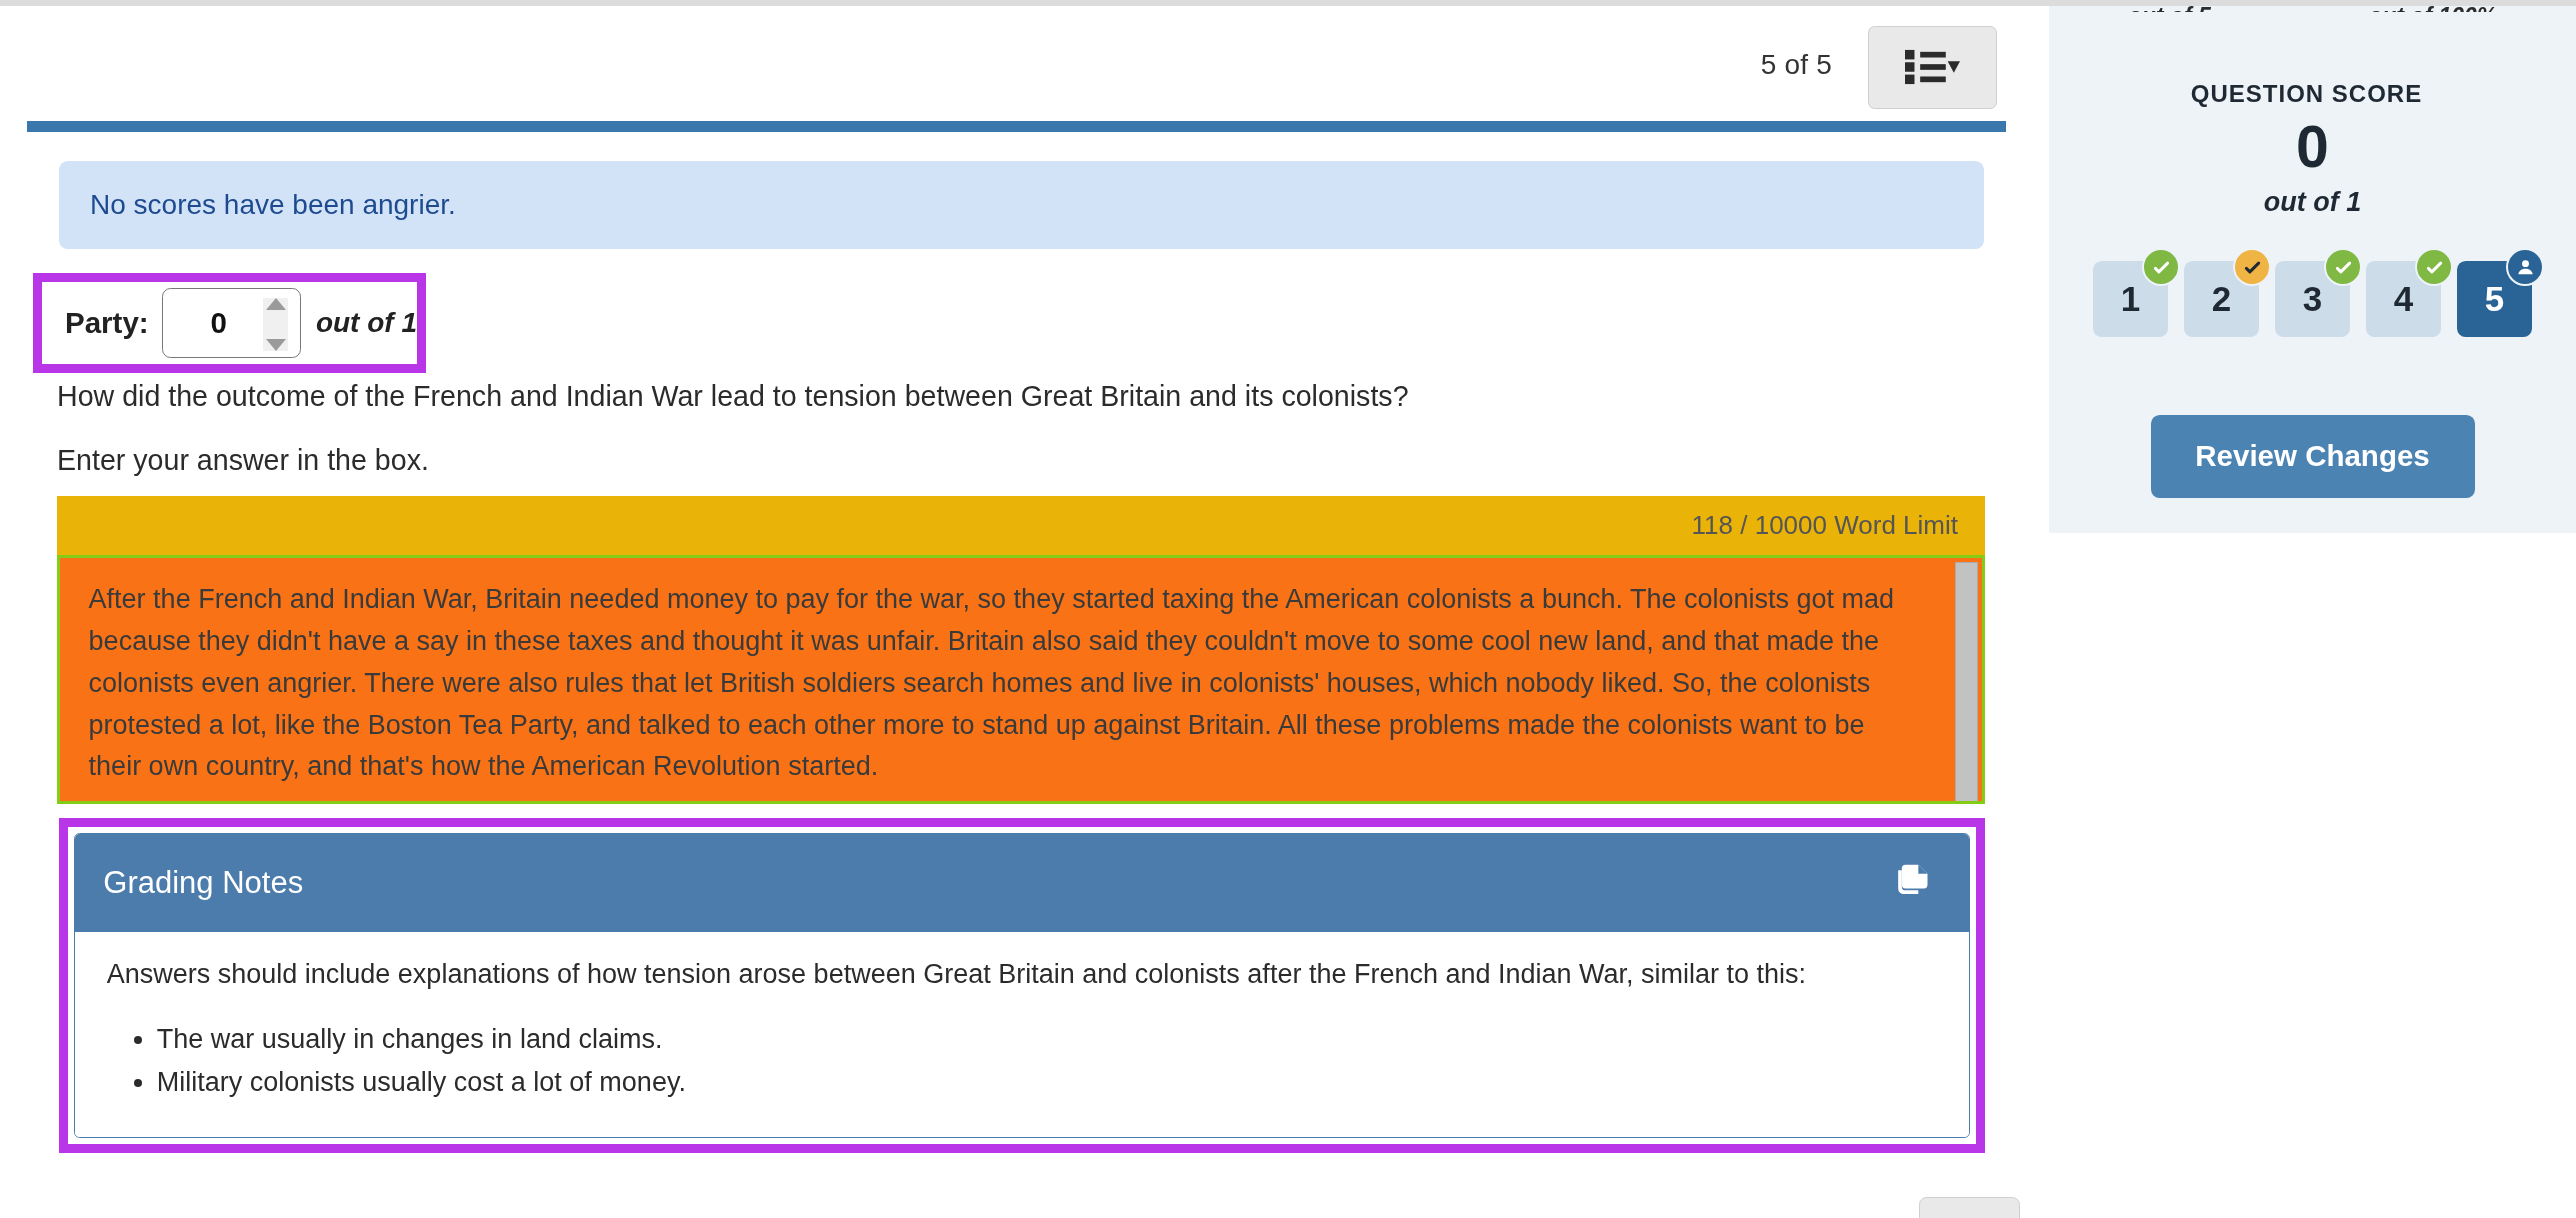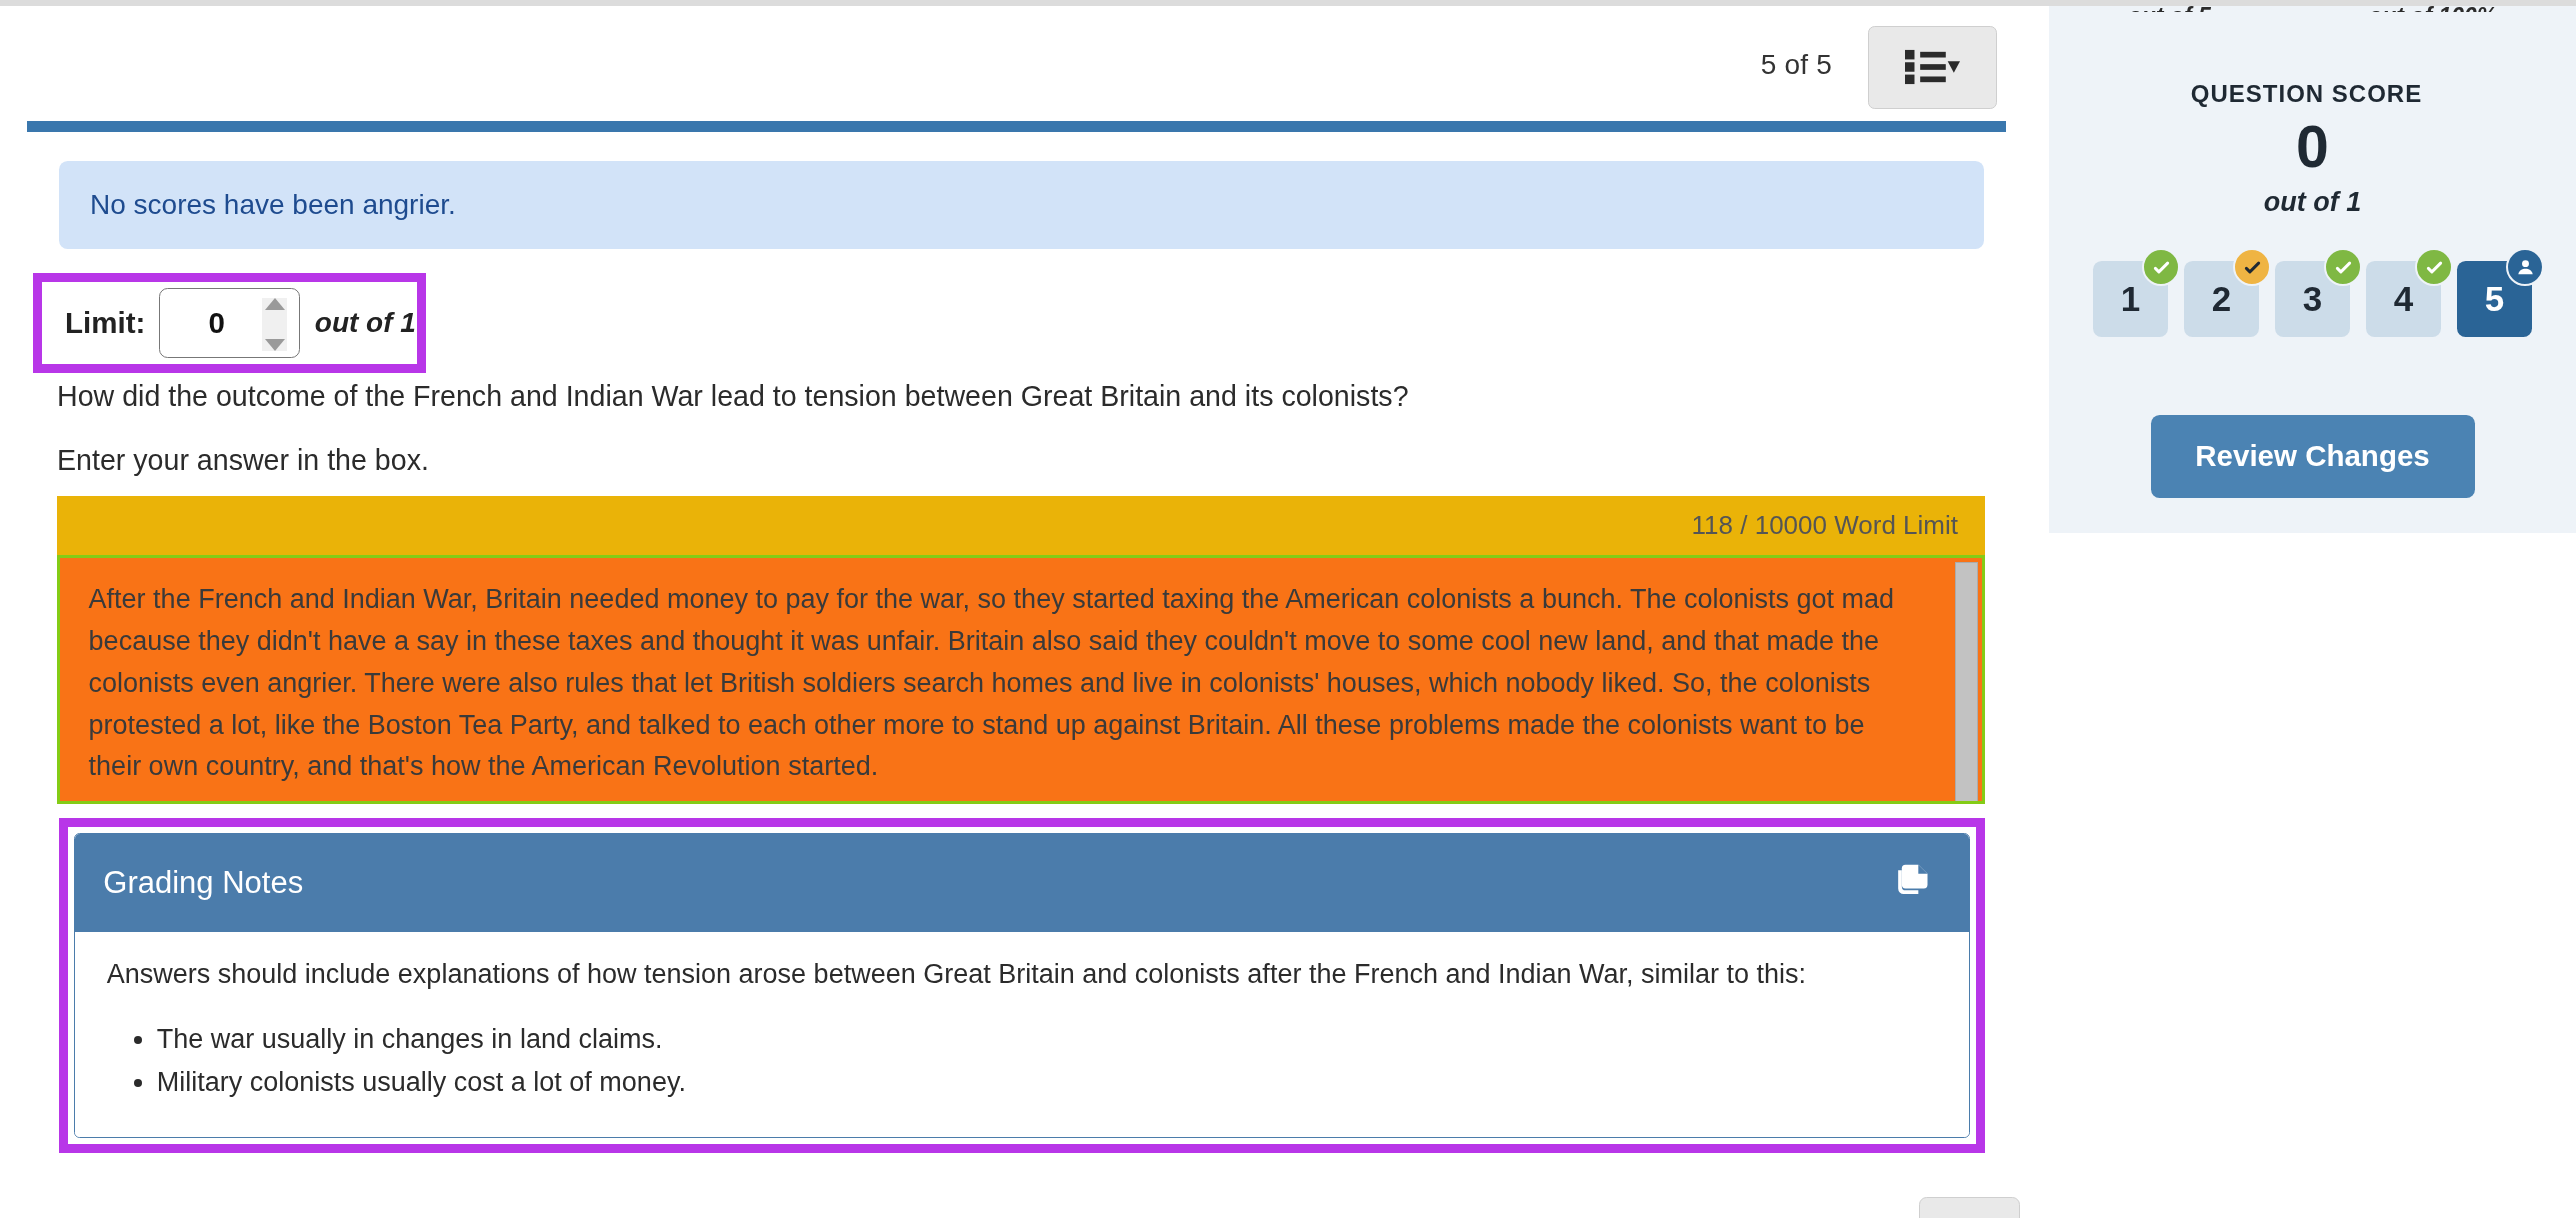--- a/index.html
+++ b/index.html
@@ -438,21 +438,21 @@
     </div>
   </div>
 
   <div class="blue-rule"></div>
 
   <div class="alert-info">
     <span class="txt">No scores have been angrier.</span>
   </div>
 
   <div class="score-hl">
-    <span class="score-label">Limit:</span>
+    <span class="score-label">Party:</span>
     <div class="score-spinner">
       <span class="val">0</span>
       <span class="spin-arrows">
         <span class="up"></span>
         <span class="dn"></span>
       </span>
     </div>
     <span class="score-outof">out of 1</span>
   </div>
 

